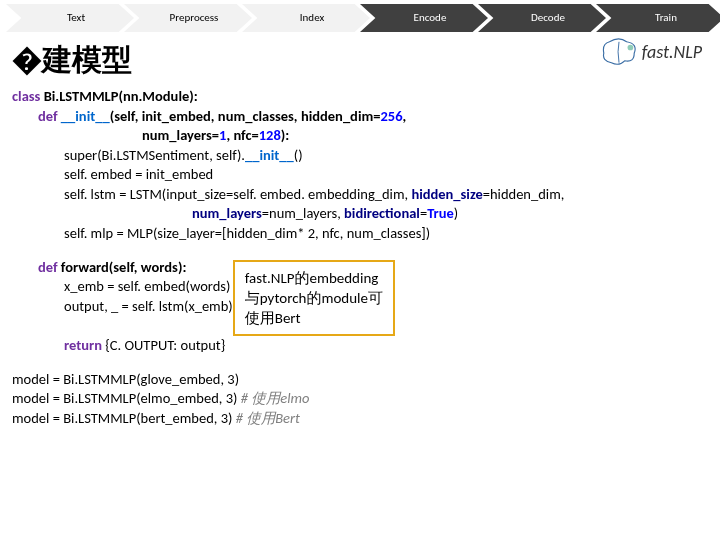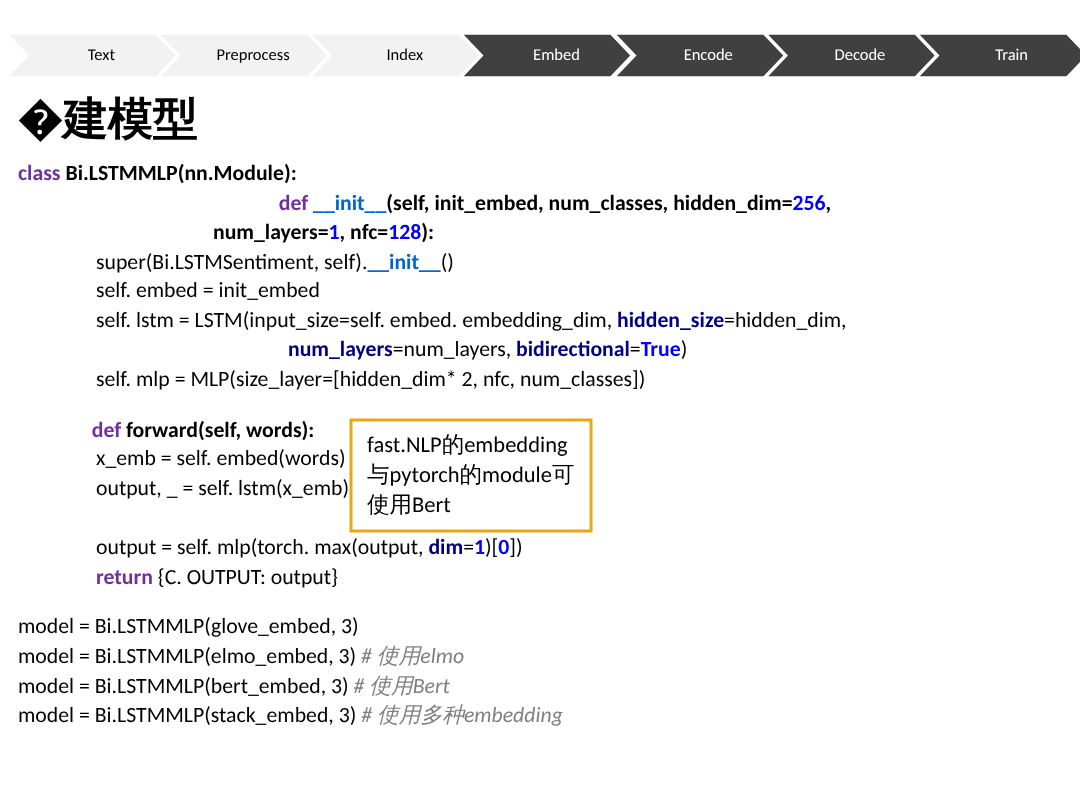--- a/index.html
+++ b/index.html
@@ -1,32 +1,32 @@
 <!DOCTYPE html>
 <html><head>
 <meta charset="utf-8">
 <style>
   * { margin: 0; padding: 0; box-sizing: border-box; }
   body { width: 720px; height: 540px; font-family: "Calibri", "Arial", sans-serif; background: #fff; position: relative; overflow: hidden; }
-  .pipeline { display: flex; padding: 23px 6px 0 6px; gap: 0; }
+  .pipeline { display: flex; padding: 4px 6px 0 6px; gap: 0; }
   .chevron { position: relative; height: 28px; line-height: 28px; font-size: 11px; text-align: center; flex: 1; margin-right: -10px; }
   .chevron .body { position: absolute; left: 0; right: 0; top: 0; bottom: 0; display: flex; align-items: center; justify-content: center; padding-left: 12px; }
   .chevron svg { position: absolute; left: 0; top: 0; width: 100%; height: 100%; }
   .title-row { display: flex; align-items: flex-start; justify-content: space-between; padding: 6px 18px 4px 12px; }
   .title { font-size: 30px; font-weight: 700; }
   .logo { display: flex; align-items: center; gap: 4px; font-size: 18px; font-style: italic; color: #333; }
   .logo-mark { width: 38px; height: 28px; position: relative; }
   .content { padding: 2px 18px 0 12px; font-size: 14.5px; line-height: 1.35; }
   .kw-purple { color: #7030a0; font-weight: 700; }
   .fn-blue { color: #0066cc; font-weight: 700; }
   .kw-navy { color: #000080; font-weight: 700; }
   .num { color: #0000ff; font-weight: 700; }
   .true-kw { color: #0000ff; font-weight: 700; margin-top: 40px; }
   .bold { font-weight: 700; }
-  .ind1 { padding-left: 26px; text-align: center; }
+  .ind1 { padding-left: 26px; }
   .ind2 { padding-left: 52px; }
   .ind3 { padding-left: 130px; }
   .section-gap { height: 14px; }
   .fwd-block { display: flex; align-items: flex-start; gap: 0; }
   .callout { border: 2px solid #e6a817; padding: 6px 10px; font-size: 15px; font-weight: 400; margin-top: 2px; }
   .comment { color: #808080; font-style: italic; }
 </style>
 </head>
 <body>
 
@@ -46,44 +46,48 @@
     <div class="chevron">
       <svg viewBox="0 0 100 28" preserveAspectRatio="none">
         <polygon points="0,0 88,0 100,14 88,28 0,28 12,14" fill="#f2f2f2"></polygon>
       </svg>
       <div class="body" style="color:#000">Index</div>
     </div>
     <div class="chevron">
       <svg viewBox="0 0 100 28" preserveAspectRatio="none">
         <polygon points="0,0 88,0 100,14 88,28 0,28 12,14" fill="#404040"></polygon>
       </svg>
-      <div class="body" style="color:#fff">Embed</div>
-    </div>
-    <div class="chevron">
-      <svg viewBox="0 0 100 28" preserveAspectRatio="none">
-        <polygon points="0,0 88,0 100,14 88,28 0,28 12,14" fill="#404040"></polygon>
-      </svg>
       <div class="body" style="color:#fff">Encode</div>
     </div>
     <div class="chevron">
       <svg viewBox="0 0 100 28" preserveAspectRatio="none">
         <polygon points="0,0 88,0 100,14 88,28 0,28 12,14" fill="#404040"></polygon>
       </svg>
       <div class="body" style="color:#fff">Decode</div>
     </div>
     <div class="chevron">
       <svg viewBox="0 0 100 28" preserveAspectRatio="none">
         <polygon points="0,0 88,0 100,14 88,28 0,28 12,14" fill="#404040"></polygon>
       </svg>
       <div class="body" style="color:#fff">Train</div>
     </div>
   </div>
 
 <div class="title-row">
   <div class="title">�建模型</div>
+  <div class="logo">
+    <span class="logo-mark">
+      <svg viewBox="0 0 40 30">
+          <path d="M10 4 Q2 6 4 16 Q2 24 12 26 Q20 30 26 24 Q36 26 36 16 Q40 6 28 4 Q20 -2 10 4 Z" fill="none" stroke="#3b6ea5" stroke-width="1.2"></path>
+          <path d="M20 4 Q18 14 20 26" fill="none" stroke="#3b6ea5" stroke-width="1"></path>
+          <circle cx="32" cy="10" r="3" fill="#4a8" opacity="0.6"></circle>
+        </svg>
+    </span>
+    <span>fast.NLP</span>
+  </div>
 </div>
 
 <div class="content">
   <div><span class="kw-purple">class</span><span class="bold"> Bi.LSTMMLP(nn.Module):</span></div>
   <div class="ind1"><span class="kw-purple">def</span><span class="fn-blue"> __init__</span><span class="bold">(self, init_embed,  num_classes,  hidden_dim=</span><span class="num">256</span><span class="bold">,</span></div>
   <div class="ind3"><span class="bold">num_layers=</span><span class="num">1</span><span class="bold">, nfc=</span><span class="num">128</span><span class="bold">):</span></div>
   <div class="ind2"><span>super(Bi.LSTMSentiment, self).</span><span class="fn-blue">__init__</span><span>()</span></div>
   <div class="ind2"><span>self. embed = init_embed</span></div>
   <div class="ind2"><span>self. lstm = LSTM(input_size=self. embed. embedding_dim, </span><span class="kw-navy">hidden_size</span><span>=hidden_dim,</span></div>
   <div style="padding-left:180px"><span class="kw-navy">num_layers</span><span>=num_layers, </span><span class="kw-navy">bidirectional</span><span>=</span><span class="true-kw">True</span><span>)</span></div>
@@ -96,22 +100,20 @@
       <div class="ind1"><span class="kw-purple">def</span><span class="bold"> forward(self, words):</span></div>
       <div class="ind2"><span>x_emb = self. embed(words)</span></div>
       <div class="ind2"><span>output, _ = self. lstm(x_emb)</span></div>
     </div>
     <div class="callout">
       <div>fast.NLP的embedding</div>
       <div>与pytorch的module可</div>
       <div>使用Bert</div>
     </div>
   </div>
-  <div class="ind2"><span>output = self. mlp(torch. max(output, </span><span class="kw-navy">dim</span><span>=</span><span class="num">1</span><span>)[</span><span class="num">0</span><span>])</span></div>
   <div class="ind2"><span class="kw-purple">return</span><span> {C. OUTPUT: output}</span></div>
 
   <div class="section-gap"></div>
 
   <div><span>model = Bi.LSTMMLP(glove_embed, 3)</span></div>
   <div><span>model = Bi.LSTMMLP(elmo_embed, 3)  </span><span class="comment"># 使用elmo</span></div>
   <div><span>model = Bi.LSTMMLP(bert_embed, 3)  </span><span class="comment"># 使用Bert</span></div>
-  <div><span>model = Bi.LSTMMLP(stack_embed, 3)  </span><span class="comment"># 使用多种embedding</span></div>
 </div>
 
 </body></html>

